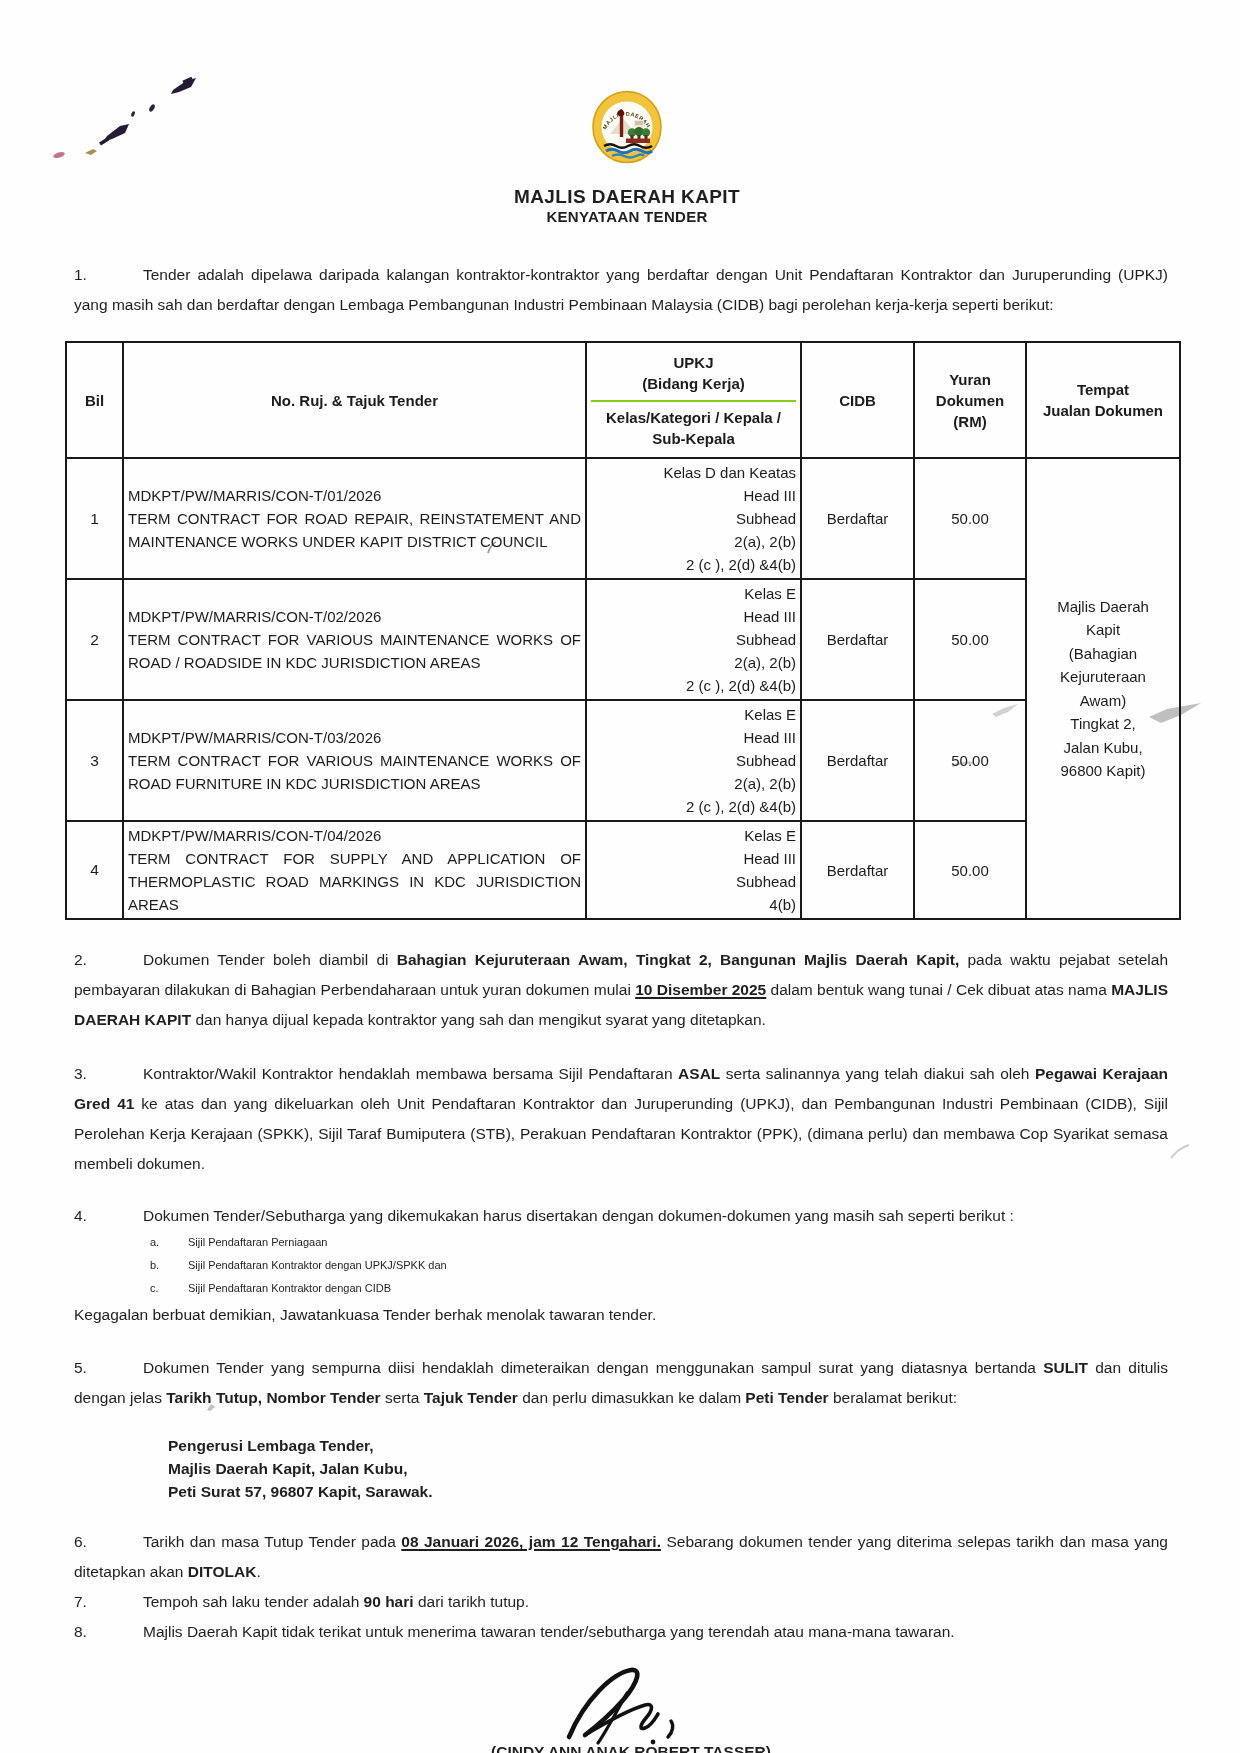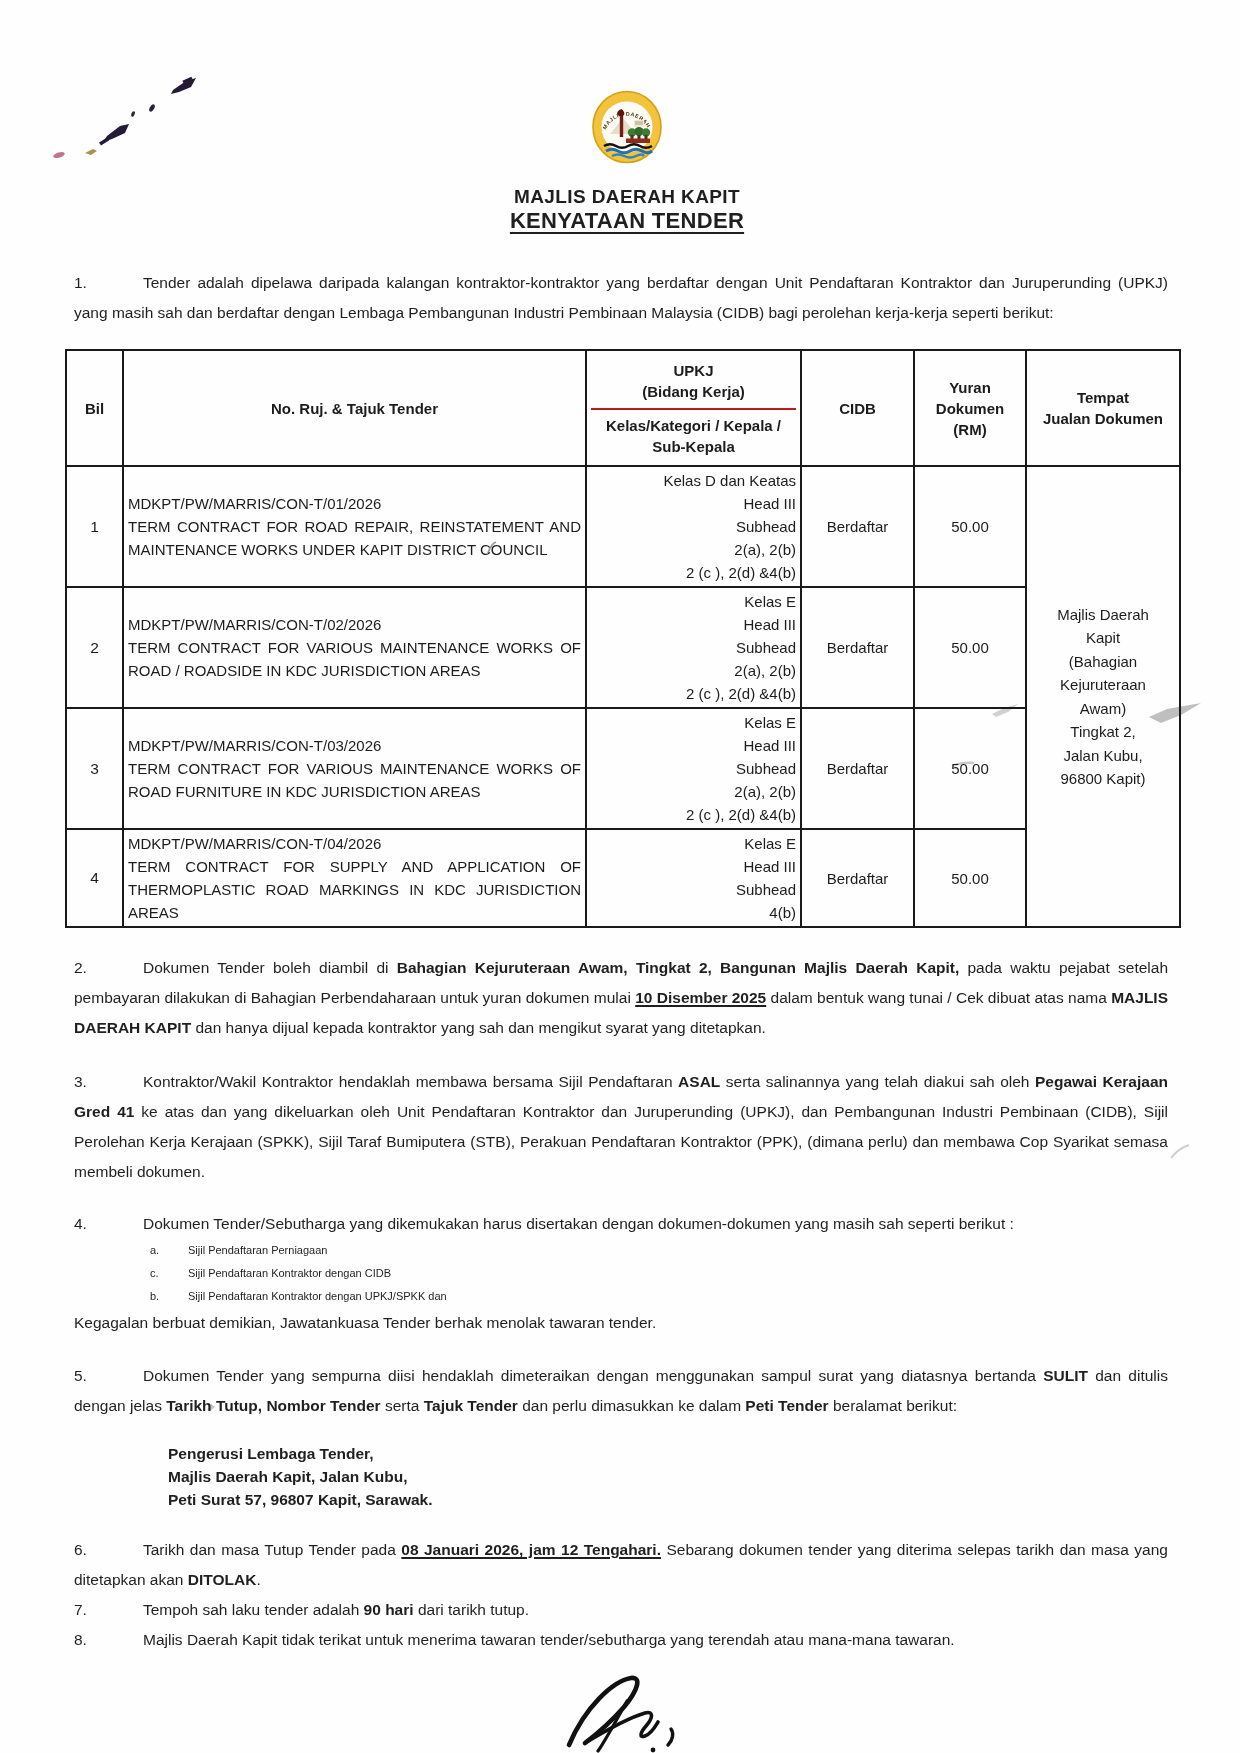--- a/index.html
+++ b/index.html
@@ -10,40 +10,40 @@
     font-family:"Liberation Sans", sans-serif;
     color:#1f1f1f;
     overflow:hidden;
     margin:0 auto;
   }
   .content{position:absolute;left:74px;top:0;width:1094px;}
   
   .hdr{ text-align:center; margin-left:12px; }
   .logo-wrap{ padding-top:90px; }
   .org-title{ font-size:19px; font-weight:bold; letter-spacing:.4px; margin-top:16px; }
-  .doc-title{ font-size:22px; font-weight:bold; letter-spacing:.3px; margin-top:8px;
-    text-decoration:underline; text-decoration-thickness:2px; text-underline-offset:4px;}
+  .doc-title{ font-size:15px; font-weight:bold; letter-spacing:.3px; margin-top:8px;
+    text-decoration-thickness:2px; text-underline-offset:4px;}
   
   .para{ font-size:15.5px; line-height:30px; text-align:justify; }
   .para .num{ display:inline-block; width:69px; }
   .b{ font-weight:bold; }
   .u{ text-decoration:underline; text-decoration-thickness:1.6px; text-underline-offset:2px; }
   .item{ font-size:11px; line-height:23px; padding-left:76px; }
   .item .letter{ display:inline-block; width:38px; }
   .addr{ font-size:15.5px; line-height:23px; font-weight:bold; margin-left:94px; white-space:pre-line; }
   
   table.tender{
     border-collapse:collapse; table-layout:fixed;
     width:1114px; margin-left:-9px; margin-top:21px;
     font-size:15px; color:#1c1c1c;
   }
   table.tender td,table.tender th{ border:2px solid #1a1a1a; vertical-align:middle; padding:2px 4px; }
   table.tender th{ font-weight:bold; text-align:center; line-height:21px; }
   th.upkj-h{ padding:0; }
-  .upkj-top{ border-bottom:2px solid #b91c1c; padding:7px 2px 6px; line-height:21px; white-space:pre-line;}
+  .upkj-top{ border-bottom:2px solid #84cc16; padding:7px 2px 6px; line-height:21px; white-space:pre-line;}
   .upkj-bot{ padding:5px 2px 6px; line-height:21px; white-space:pre-line;}
   td.bil{ text-align:center; font-size:15.5px; }
   td.ruj{ padding:8px 10px 8px 12px; vertical-align:middle; }
   .ref-no{ line-height:23px; white-space:nowrap; }
   .ref-title{ line-height:23px; text-align:justify; }
   td.upkj{ text-align:right; line-height:23px; white-space:pre-line; padding:4px 2px; vertical-align:top;}
   td.cidb,td.yuran{ text-align:center; }
   td.tempat{ text-align:center; line-height:23.5px; white-space:pre-line; }
   tr.r1{ height:117px; } tr.r2{ height:120px; } tr.r3{ height:116px; } tr.r4{ height:92px; }
   tr.hrow{ height:90px; }
@@ -225,22 +225,22 @@
       </tr>
     </tbody>
       </table>
 
     <div class="para mt-p2"><span class="num">2.</span><span><span>Dokumen Tender boleh diambil di </span><span class="b">Bahagian Kejuruteraan Awam, Tingkat 2, Bangunan Majlis Daerah Kapit,</span><span> pada waktu pejabat setelah pembayaran dilakukan di Bahagian Perbendaharaan untuk yuran dokumen mulai </span><span class="b u">10 Disember 2025</span><span> dalam bentuk wang tunai / Cek dibuat atas nama </span><span class="b">MAJLIS DAERAH KAPIT</span><span> dan hanya dijual kepada kontraktor yang sah dan mengikut syarat yang ditetapkan.</span></span></div>
 
     <div class="para mt-p3"><span class="num">3.</span><span><span>Kontraktor/Wakil Kontraktor hendaklah membawa bersama Sijil Pendaftaran </span><span class="b">ASAL</span><span> serta salinannya yang telah diakui sah oleh </span><span class="b">Pegawai Kerajaan Gred 41</span><span> ke atas dan yang dikeluarkan oleh Unit Pendaftaran Kontraktor dan Juruperunding (UPKJ), dan Pembangunan Industri Pembinaan (CIDB), Sijil Perolehan Kerja Kerajaan (SPKK), Sijil Taraf Bumiputera (STB), Perakuan Pendaftaran Kontraktor (PPK), (dimana perlu) dan membawa Cop Syarikat semasa membeli dokumen.</span></span></div>
 
     <div class="para mt-p4"><span class="num">4.</span><span><span>Dokumen Tender/Sebutharga  yang dikemukakan harus disertakan dengan dokumen-dokumen yang masih sah seperti berikut :</span></span></div>
     <div class="item"><span class="letter">a.</span><span>Sijil Pendaftaran Perniagaan</span></div>
+    <div class="item"><span class="letter">b.</span><span>Sijil Pendaftaran Kontraktor dengan UPKJ/SPKK dan</span></div>
     <div class="item"><span class="letter">c.</span><span>Sijil Pendaftaran Kontraktor dengan CIDB</span></div>
-    <div class="item"><span class="letter">b.</span><span>Sijil Pendaftaran Kontraktor dengan UPKJ/SPKK dan</span></div>
     <div class="para">Kegagalan berbuat demikian, Jawatankuasa Tender berhak menolak tawaran tender.</div>
 
     <div class="para mt-p5"><span class="num">5.</span><span><span>Dokumen Tender yang sempurna diisi hendaklah dimeteraikan dengan menggunakan sampul surat yang diatasnya bertanda </span><span class="b">SULIT</span><span> dan ditulis dengan jelas </span><span class="b">Tarikh Tutup, Nombor Tender</span><span> serta </span><span class="b">Tajuk Tender</span><span> dan perlu dimasukkan ke dalam </span><span class="b">Peti Tender</span><span> beralamat berikut:</span></span></div>
 
     <div class="addr mt-addr">Pengerusi Lembaga Tender,
 Majlis Daerah Kapit, Jalan Kubu,
 Peti Surat 57, 96807 Kapit, Sarawak.</div>
 
     <div class="para mt-p6"><span class="num">6.</span><span><span>Tarikh dan masa Tutup Tender pada </span><span class="b u">08 Januari 2026, jam 12 Tengahari.</span><span> Sebarang dokumen tender yang diterima selepas tarikh dan masa yang ditetapkan akan </span><span class="b">DITOLAK</span><span>.</span></span></div>
     <div class="para"><span class="num">7.</span><span><span>Tempoh sah laku tender adalah </span><span class="b">90 hari</span><span> dari tarikh tutup.</span></span></div>

